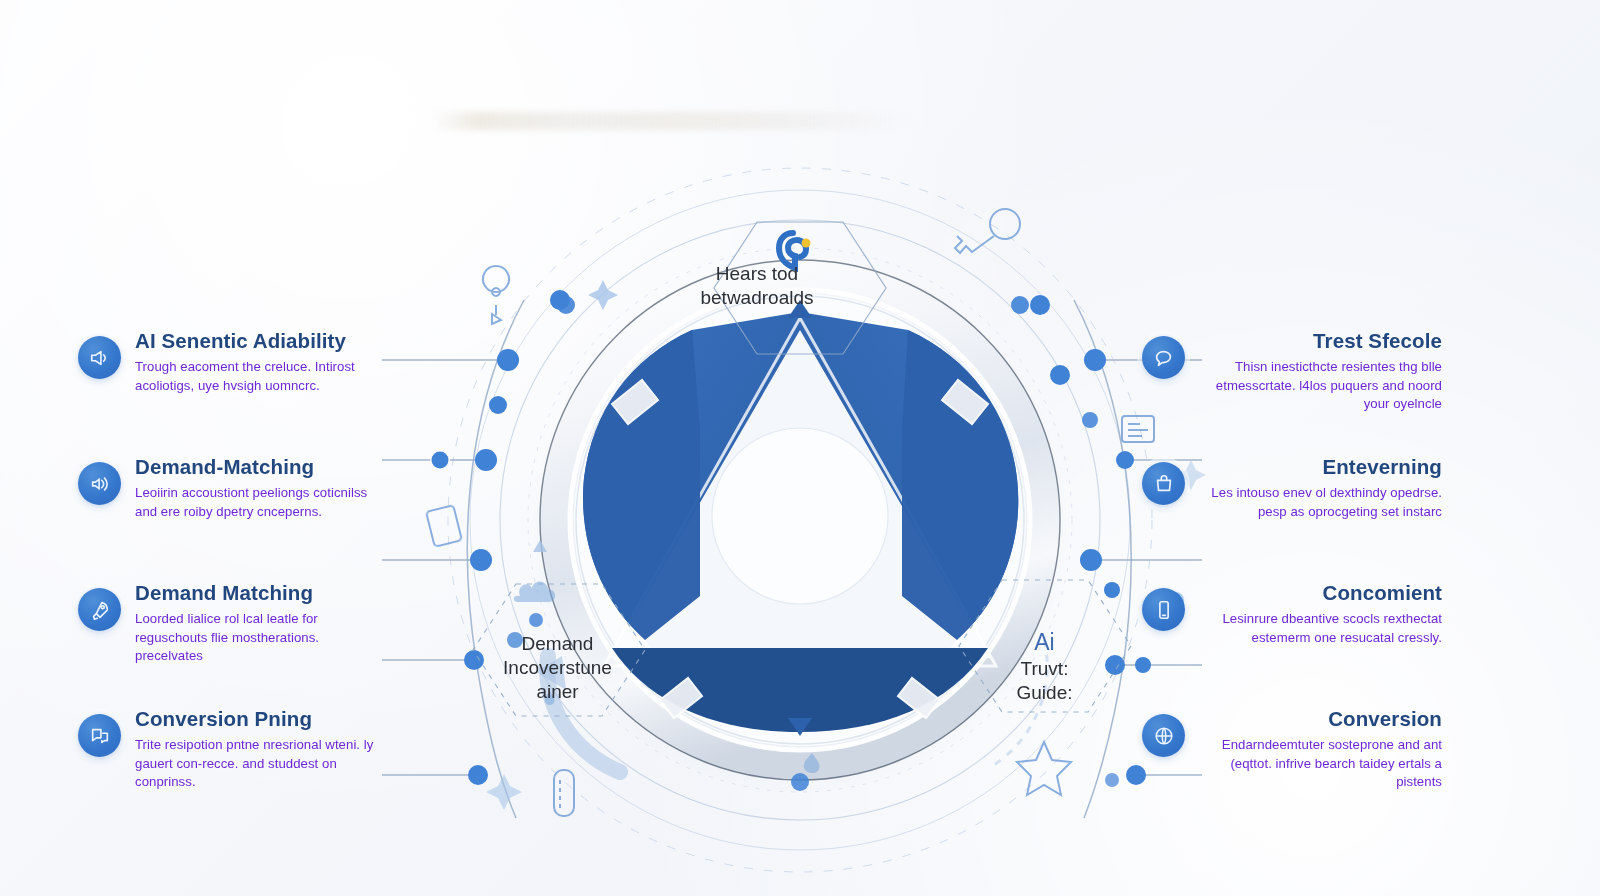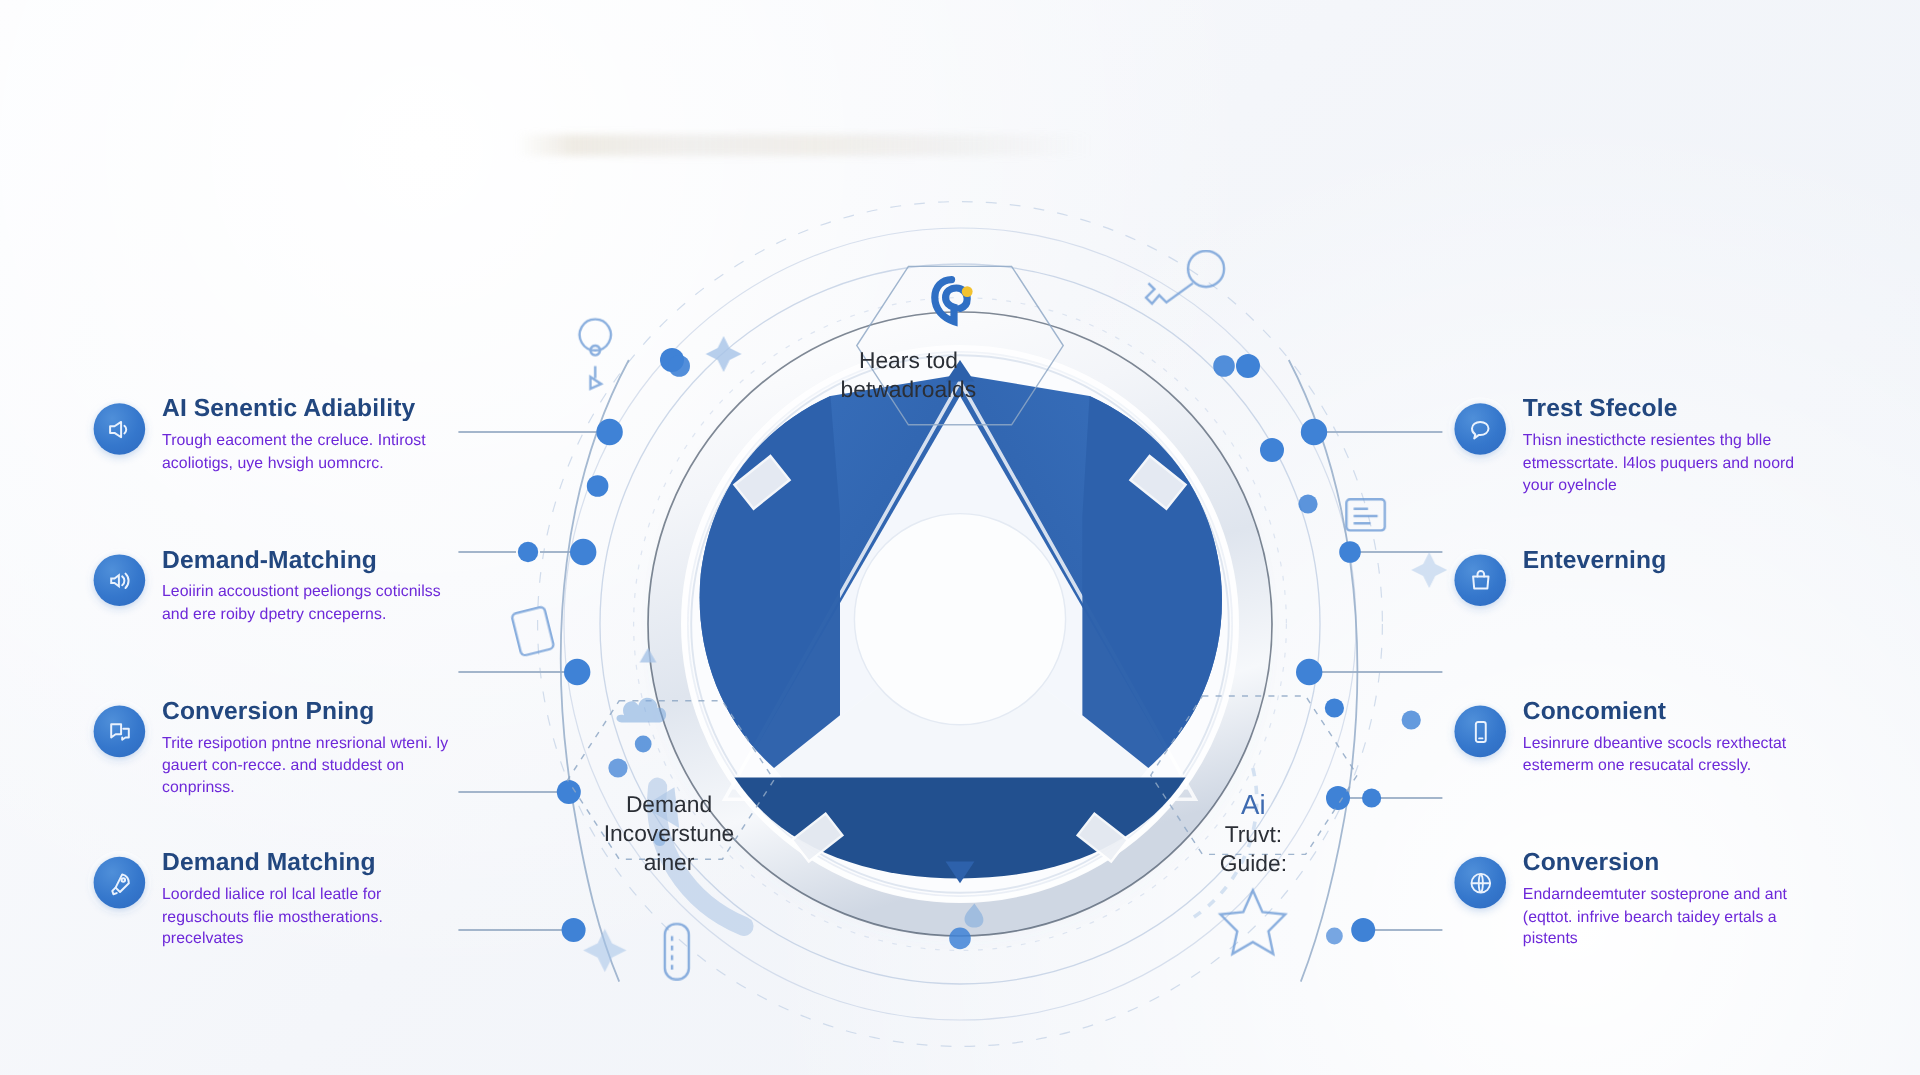--- a/index.html
+++ b/index.html
@@ -68,21 +68,21 @@
   .col {
     position: absolute;
     top: 330px;
     width: 300px;
     display: flex;
     flex-direction: column;
     gap: 26px;
     z-index: 30;
   }
   .col-left  { left: 78px; }
-  .col-right { left: 1212px; }
+  .col-right { left: 1142px; text-align: right; }
 
   .item {
     display: flex;
     align-items: flex-start;
     gap: 14px;
     height: 100px;
   }
   .col-right .item { }
 
   .item-badge {
@@ -187,21 +187,20 @@
 
   
   .hex-label {
     position: absolute;
     text-align: center;
     z-index: 26;
     color: #2b2f36;
     line-height: 1.25;
     font-size: 19px;
     font-weight: 400;
-    margin-top: 28px;
   }
   .hex-top    { left: 652px; top: 262px; width: 210px; }
   .hex-bleft  { left: 470px; top: 632px; width: 175px; }
   .hex-bright { left: 962px; top: 628px; width: 165px; }
   .hex-label .l-accent {
     color: #3d6ab0;
     font-size: 23px;
     font-weight: 500;
   }
 </style>
@@ -447,44 +446,44 @@
       </div>
       <div class="item-text">
         <div class="item-title">Demand-Matching</div>
         <div class="item-desc">Leoiirin accoustiont peeliongs coticnilss and ere roiby dpetry cnceperns.</div>
       </div>
     </div>
 
     <div class="item">
       <div class="item-badge">
         <svg width="22" height="22" viewBox="0 0 24 24" fill="none" stroke="#eaf2fd" stroke-width="1.8" stroke-linecap="round" stroke-linejoin="round">
-          <path d="M4 5h9v9H8l-4 3V5z"></path>
-            <path d="M15 9h5v8h-3l-3 2v-2"></path>
-        </svg>
-      </div>
-      <div class="item-text">
-        <div class="item-title">Conversion Pning</div>
-        <div class="item-desc">Trite resipotion pntne nresrional wteni. ly gauert con-recce. and studdest on conprinss.</div>
-      </div>
-    </div>
-
-    <div class="item">
-      <div class="item-badge">
-        <svg width="22" height="22" viewBox="0 0 24 24" fill="none" stroke="#eaf2fd" stroke-width="1.8" stroke-linecap="round" stroke-linejoin="round">
           <path d="M14 4c4 1 6 4 6 8l-8 8-4-4 6-12z"></path>
             <circle cx="15" cy="9" r="1.6"></circle>
           <path d="M8 16l-3 3 1 3 3-1"></path>
         </svg>
       </div>
       <div class="item-text">
         <div class="item-title">Demand Matching</div>
         <div class="item-desc">Loorded lialice rol lcal leatle for reguschouts flie mostherations. precelvates</div>
       </div>
     </div>
 
+    <div class="item">
+      <div class="item-badge">
+        <svg width="22" height="22" viewBox="0 0 24 24" fill="none" stroke="#eaf2fd" stroke-width="1.8" stroke-linecap="round" stroke-linejoin="round">
+          <path d="M4 5h9v9H8l-4 3V5z"></path>
+            <path d="M15 9h5v8h-3l-3 2v-2"></path>
+        </svg>
+      </div>
+      <div class="item-text">
+        <div class="item-title">Conversion Pning</div>
+        <div class="item-desc">Trite resipotion pntne nresrional wteni. ly gauert con-recce. and studdest on conprinss.</div>
+      </div>
+    </div>
+
   </div>
 
   <div class="col col-right">
 
     <div class="item">
       <div class="item-badge">
         <svg width="22" height="22" viewBox="0 0 24 24" fill="none" stroke="#eaf2fd" stroke-width="1.8" stroke-linecap="round" stroke-linejoin="round">
           <path d="M19 11c0 3.3-3.4 6-7.5 6H10l-4 3 1-3.6C5.2 15.3 4 13.3 4 11c0-3.3 3.4-6 7.5-6S19 7.7 19 11z"></path>
         </svg>
       </div>
@@ -496,20 +495,21 @@
 
     <div class="item">
       <div class="item-badge">
         <svg width="22" height="22" viewBox="0 0 24 24" fill="none" stroke="#eaf2fd" stroke-width="1.8" stroke-linecap="round" stroke-linejoin="round">
           <path d="M5 8h14l-1 11H6L5 8z"></path>
             <path d="M9 8V6a3 3 0 0 1 6 0v2"></path>
         </svg>
       </div>
       <div class="item-text">
         <div class="item-title">Enteverning</div>
+        <div class="item-desc">Les intouso enev ol dexthindy opedrse. pesp as oprocgeting set instarc</div>
       </div>
     </div>
 
     <div class="item">
       <div class="item-badge">
         <svg width="22" height="22" viewBox="0 0 24 24" fill="none" stroke="#eaf2fd" stroke-width="1.8" stroke-linecap="round" stroke-linejoin="round">
           <rect x="7.5" y="3" width="9" height="18" rx="2"></rect>
             <path d="M10.5 17.8h3"></path>
         </svg>
       </div>

